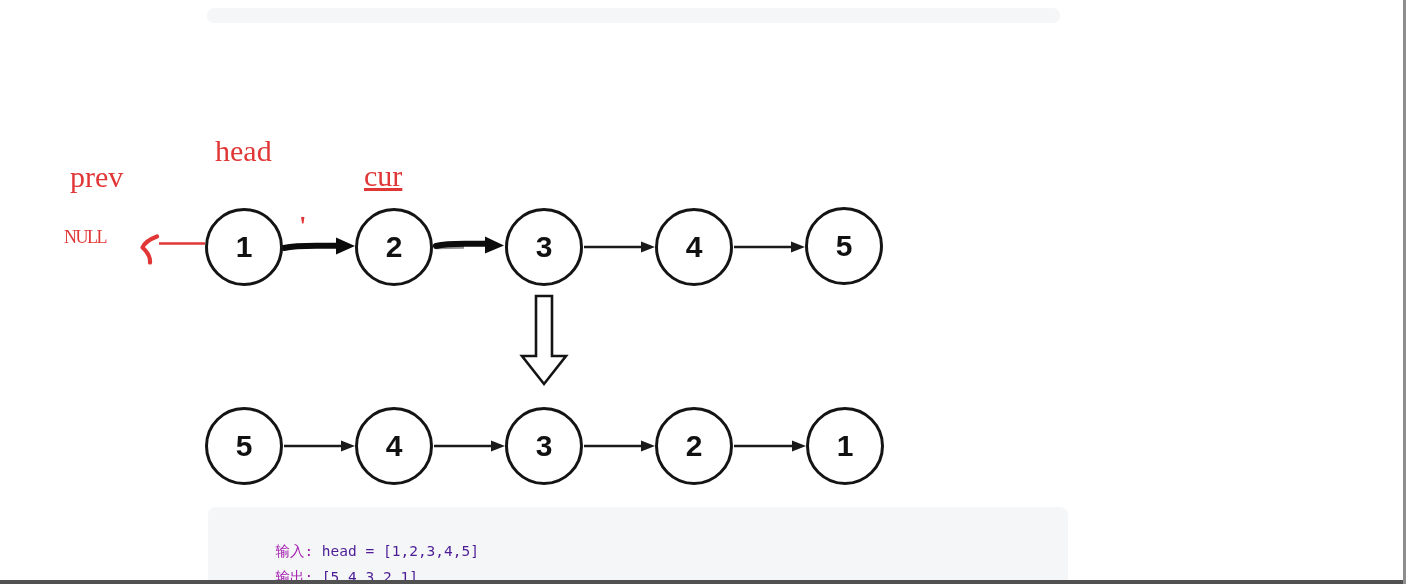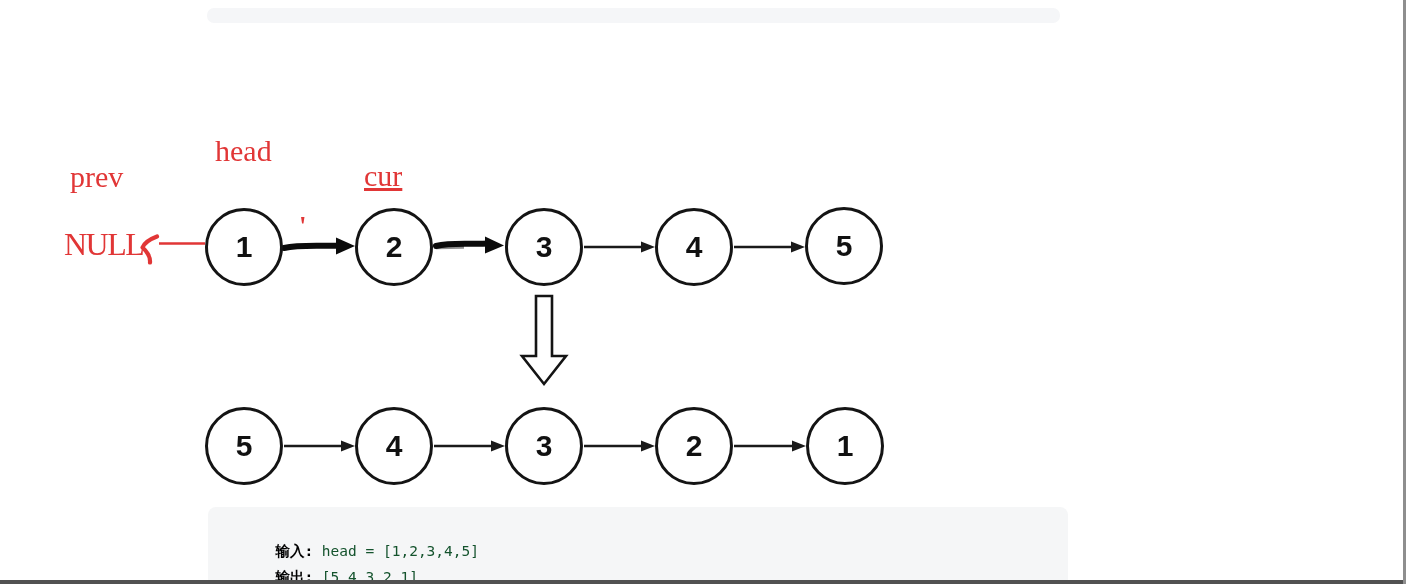--- a/index.html
+++ b/index.html
@@ -20,21 +20,21 @@
     position:absolute;
     color:#e13636;
     font-family:"Liberation Serif", serif;
     font-size:30px;
     line-height:1;
     white-space:nowrap;
   }
   .anno.prev{left:70px;top:162px;}
   .anno.head{left:215px;top:136px;text-align:center;}
   .anno.cur{left:364px;top:161px;text-decoration:underline;}
-  .anno.null{left:64px;top:228px;font-size:32px;letter-spacing:-1.5px;}
+  .anno.null{left:64px;top:228px;font-size:18px;letter-spacing:-1.5px;}
   .anno.tick{left:299px;top:213px;font-size:27px;font-weight:bold;}
   
   .node{
     position:absolute;
     width:72px;height:72px;
     border:3px solid #141414;
     border-radius:50%;
     background:#fff;
     display:flex;align-items:center;justify-content:center;
   }
@@ -51,22 +51,22 @@
     border-radius:8px 8px 0 0;
   }
   .code-line{
     position:absolute;left:15px;
     font-family:"DejaVu Sans Mono", monospace;
     font-size:14.5px;line-height:18px;
     white-space:pre;
   }
   .code-line.l1{top:17px;}
   .code-line.l2{top:43px;}
-  .code-label{font-weight:bold;color:#000000;}
-  .code-value{color:#14532d;}
+  .code-label{font-weight:normal;color:#a21caf;}
+  .code-value{color:#4c1d95;}
   
   .bottom-strip{position:absolute;left:0;right:0;top:580px;height:4px;background:#515151;}
   .right-strip{position:absolute;top:0;bottom:0;left:1403px;width:3px;background:#8e8e8e;}
 </style>
 </head>
 <body>
 
 <div id="canvas">
 
   <div class="top-bar"></div>

